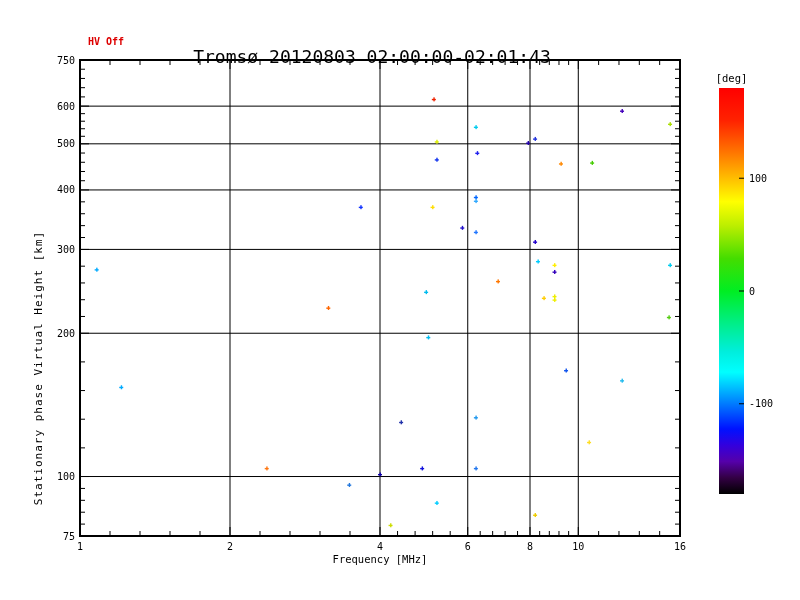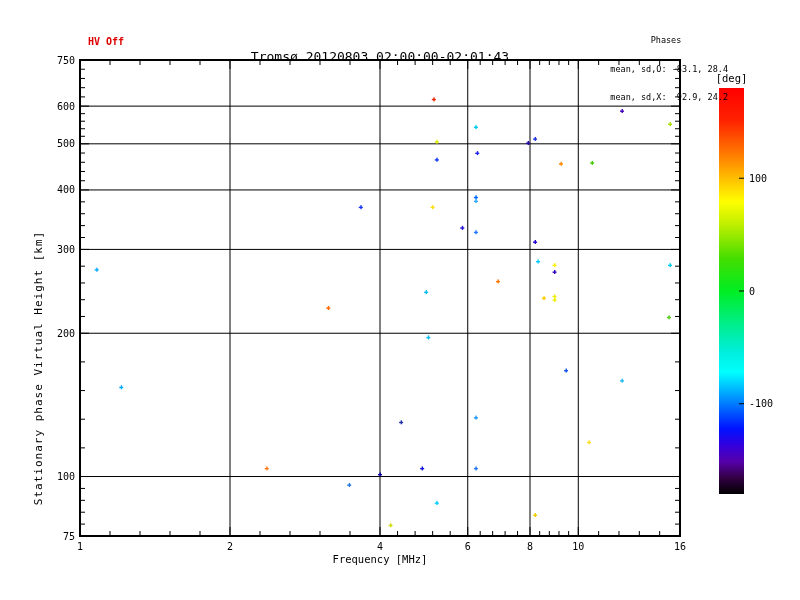--- a/index.html
+++ b/index.html
@@ -1,37 +1,32 @@
 <!DOCTYPE html>
 <html><head>
 <meta charset="utf-8">
 <style>
   html,body{margin:0;padding:0;background:#fff}
   #app{position:relative;width:800px;height:600px;background:#ffffff;overflow:hidden;
        font-family:"DejaVu Sans Mono","Liberation Mono",monospace;color:#000}
   .abs{position:absolute}
-  #title-block{left:80px;top:24px;width:600px;text-align:center;font-size:13px;line-height:13px;white-space:pre}
+  #title-block{left:72px;top:24px;width:600px;text-align:center;font-size:18px;line-height:13px;white-space:pre}
   #hv-status{left:88px;top:36px;font-size:10px;font-weight:bold}
   #phases-block{left:604px;top:17px;width:124px;font-size:8.5px;line-height:9.5px;white-space:pre}
   .ph-title{text-align:center}
   .ph-line{text-align:right}
   svg text{font-family:"DejaVu Sans Mono","Liberation Mono",monospace;fill:#000}
 </style>
 </head>
 <body>
 
 <div id="app">
   <div class="abs" id="hv-status" style="color: rgb(221, 0, 0);">HV Off</div>
   <div class="abs" id="title-block">
     <div>Tromsø 20120803 02:00:00-02:01:43</div>
-  </div>
-  <div class="abs" id="phases-block">
-    <div class="ph-title">Phases</div>
-    <div class="ph-line">mean, sd,O: -83.1, 28.4</div>
-    <div class="ph-line">mean, sd,X:  92.9, 24.2</div>
   </div>
   <svg id="plot" width="800" height="600">
       <line x1="230" y1="60" x2="230" y2="536" stroke="#000000" stroke-width="1"></line>
       <line x1="380" y1="60" x2="380" y2="536" stroke="#000000" stroke-width="1"></line>
       <line x1="467.7443751081734" y1="60" x2="467.7443751081734" y2="536" stroke="#000000" stroke-width="1"></line>
       <line x1="530" y1="60" x2="530" y2="536" stroke="#000000" stroke-width="1"></line>
       <line x1="578.2892142331044" y1="60" x2="578.2892142331044" y2="536" stroke="#000000" stroke-width="1"></line>
       <line x1="80" y1="476.52916137444925" x2="680" y2="476.52916137444925" stroke="#000000" stroke-width="1"></line>
       <line x1="80" y1="333.23888343839417" x2="680" y2="333.23888343839417" stroke="#000000" stroke-width="1"></line>
       <line x1="80" y1="249.41944412788996" x2="680" y2="249.41944412788996" stroke="#000000" stroke-width="1"></line>

